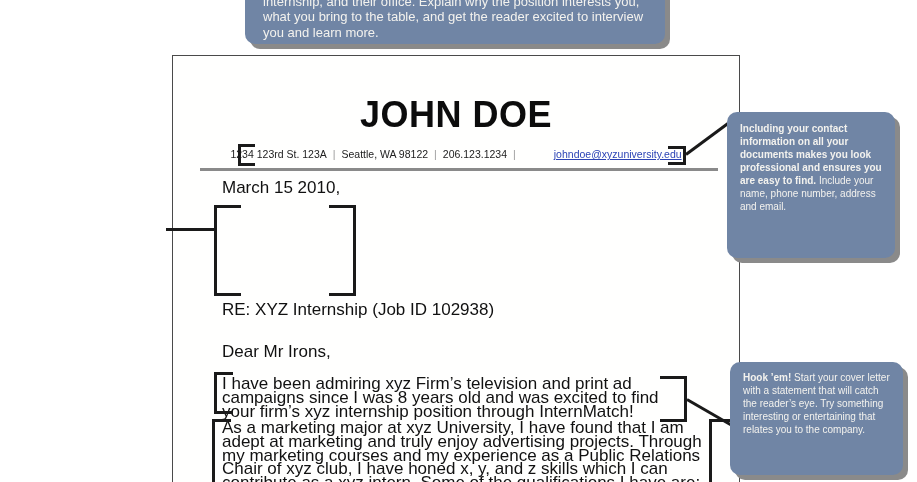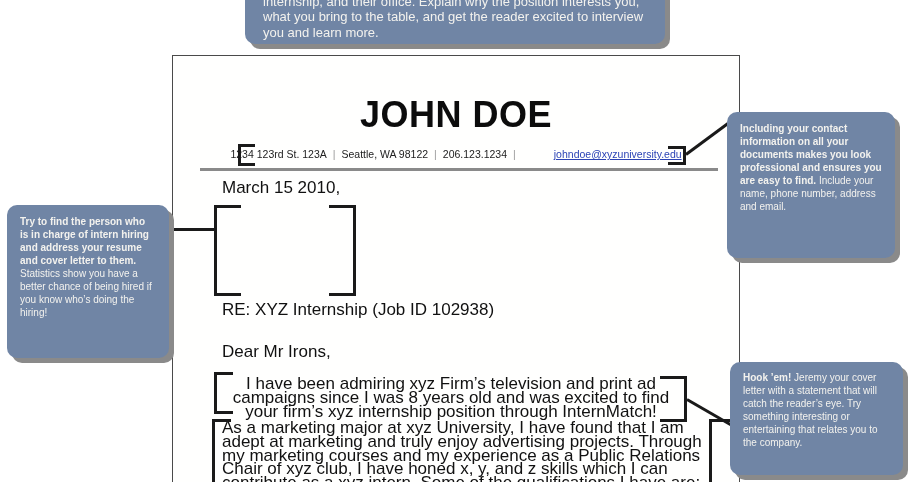--- a/index.html
+++ b/index.html
@@ -29,21 +29,21 @@
     font-size:10.5px;color:#222;
   }
   .contact .sep{color:#9a9a9a;padding:0 6px;}
   .email{color:var(--link);text-decoration:underline;cursor:pointer;margin-left:32px;}
   .rule{left:200px;top:168px;width:518px;height:3px;background:var(--rule);}
   .body-text{font-size:17px;color:#111;line-height:13.8px;}
   .date{left:222px;top:181px;}
   .recipient{left:222px;top:214px;line-height:13.6px;}
   .re-line{left:222px;top:303px;}
   .salutation{left:222px;top:345px;}
-  .para1{left:222px;top:377px;width:458px;text-align:center;}
+  .para1{left:222px;top:377px;width:458px;}
   .para2{left:222px;top:421px;width:484px;}
   
   .bk{position:absolute;box-sizing:border-box;border:0 solid #1a1a1a;}
   .bk-l{border-left-width:3px;border-top-width:3px;border-bottom-width:3px;}
   .bk-r{border-right-width:3px;border-top-width:3px;border-bottom-width:3px;}
   .bk-tl{border-left-width:3px;border-top-width:3px;}
   .conn{position:absolute;height:3px;background:#1a1a1a;transform-origin:left center;}
   
   .callout{
     position:absolute;background:var(--accent);color:#f3f2ee;
@@ -101,25 +101,22 @@
   <div class="bk bk-tl" style="left:709px;top:419px;width:28px;height:63px;"></div>
 
   <div class="conn" style="left:686px;top:153px;width:53px;transform:rotate(-36.5deg);"></div>
   <div class="conn" style="left:166px;top:228px;width:49px;"></div>
   <div class="conn" style="left:687px;top:398px;width:53px;transform:rotate(30deg);"></div>
 
   <div class="callout co-top">
     <span>internship, and their office. Explain why the position interests you, what you bring to the table, and get the reader excited to interview you and learn more.</span>
   </div>
 
-  <div class="callout co-left">
-    <b>Try to find the person who is in charge of intern hiring and address your resume and cover letter to them.</b><span> Statistics show you have a better chance of being hired if you know who’s doing the hiring!</span>
-  </div>
 
   <div class="callout co-right">
     <b>Including your contact information on all your documents makes you look professional and ensures you are easy to find.</b><span> Include your name, phone number, address and email.</span>
   </div>
 
   <div class="callout co-hook">
-    <b>Hook ’em!</b><span> Jeremy your cover letter with a statement that will catch the reader’s eye. Try something interesting or entertaining that relates you to the company.</span>
+    <b>Hook ’em!</b><span> Start your cover letter with a statement that will catch the reader’s eye. Try something interesting or entertaining that relates you to the company.</span>
   </div>
 
 </div>
 
 </body></html>

